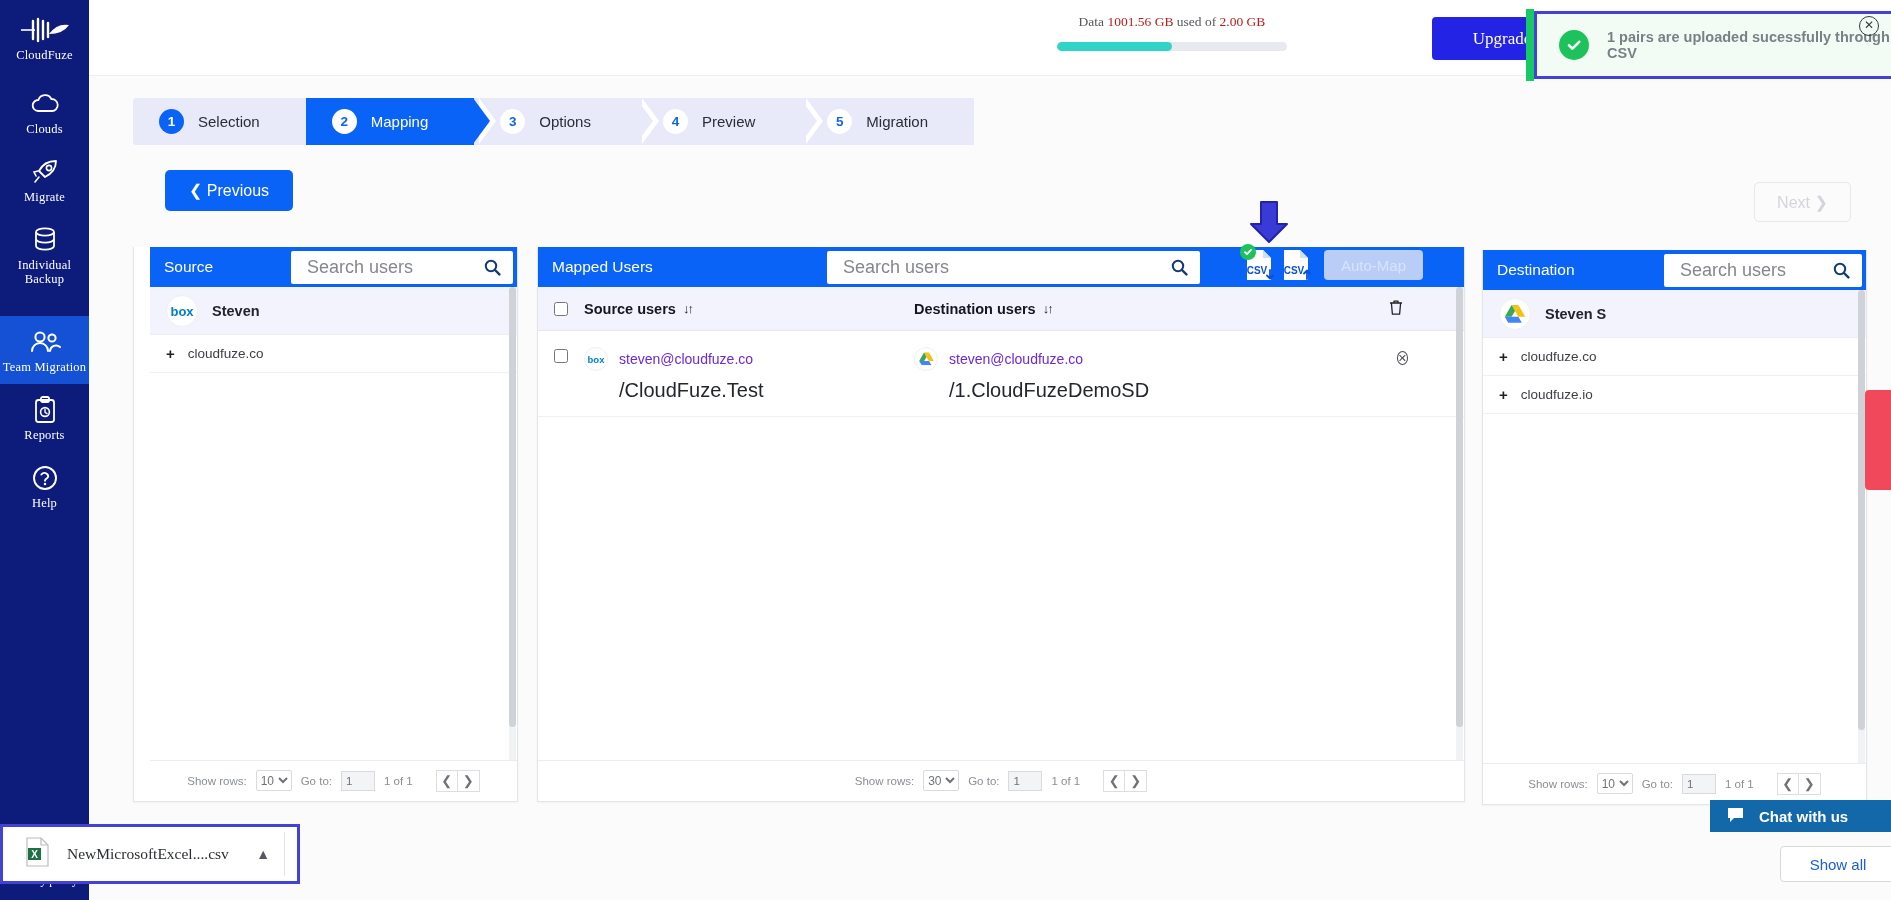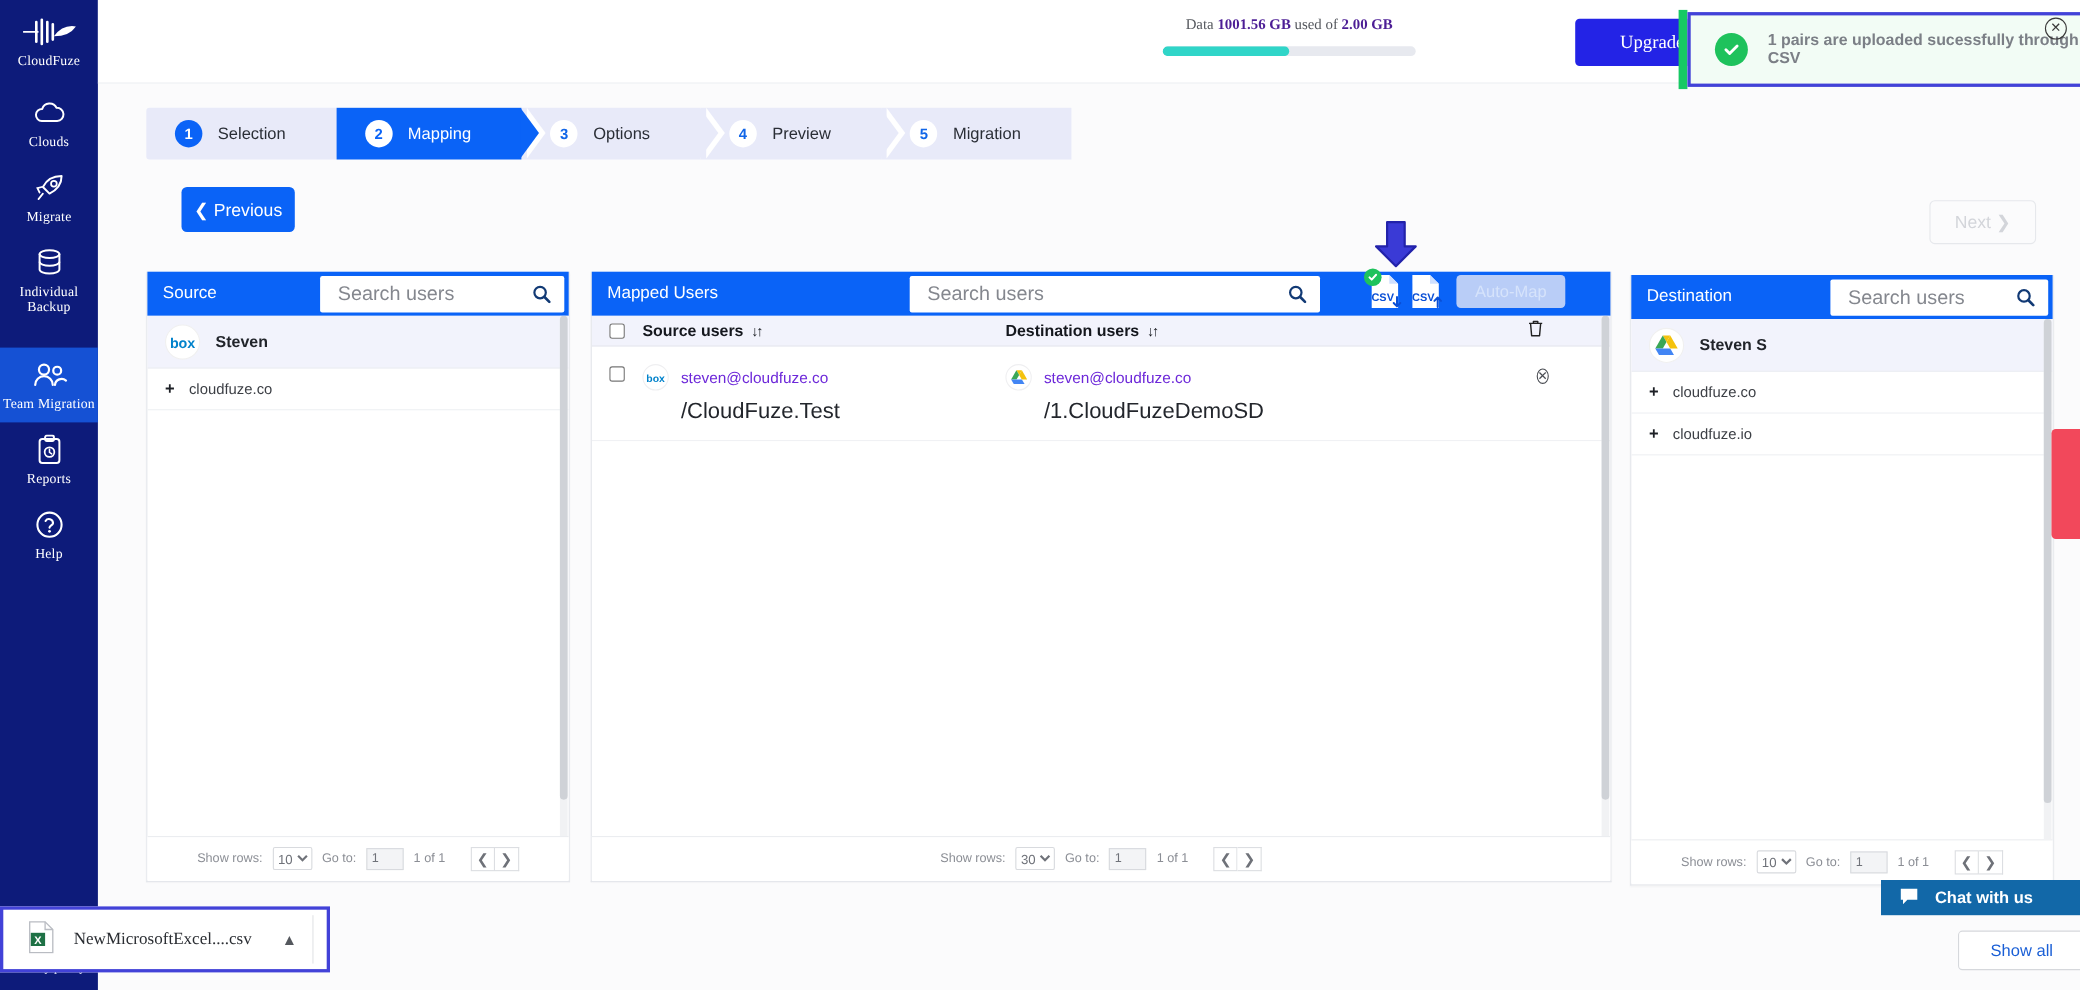--- a/index.html
+++ b/index.html
@@ -39,21 +39,21 @@
   
   #topbar {
     position: absolute; left: 89px; top: 0; right: 0; height: 76px;
     background: #ffffff; border-bottom: 1px solid #eceef2;
   }
   #quota { position: absolute; left: 968px; top: 14px; width: 230px; text-align: center; }
   #quota .qtext {
     font-size: 13.5px; color: #55585e; white-space: nowrap;
     font-family: "Liberation Serif", serif;
   }
-  #quota .qtext b { color: #4c1d95; font-weight: bold; margin-top: 31px; }
+  #quota .qtext b { color: #b91c1c; font-weight: normal; margin-top: 31px; }
   #quota .qbar {
     margin-top: 12px; height: 9px; border-radius: 6px; background: #e7e9ef; overflow: hidden;
   }
   #quota .qfill { height: 9px; border-radius: 6px; background: #30d5c8; }
 
   #upgrade-btn {
     position: absolute; left: 1343px; top: 17px; width: 140px; height: 43px;
     background: #2323e6; color: #fff; border: none; border-radius: 4px;
     font-size: 17px; font-family: "Liberation Serif", serif; cursor: pointer;
   }
@@ -104,21 +104,21 @@
   .step.active::after { border-left-color: #0a63f7; }
   .step::before {
     content: ""; position: absolute; right: -22px; top: 0;
     width: 0; height: 0; border-top: 23.5px solid transparent;
     border-bottom: 23.5px solid transparent; border-left: 17px solid #ffffff; z-index: 1;
   }
   .step.last::after, .step.last::before { display: none; }
 
   
   #prev-btn {
-    position: absolute; left: 165px; top: 170px; width: 103px; height: 41px;
+    position: absolute; left: 165px; top: 170px; width: 128px; height: 41px;
     background: #0a63f7; color: #fff; border: none; border-radius: 5px;
     font-size: 16px; cursor: pointer;
   }
   #next-btn {
     position: absolute; left: 1754px; top: 182px; width: 97px; height: 40px;
     background: #fbfbfc; color: #d3d5da; border: 1px solid #e6e8ec; border-radius: 5px;
     font-size: 16px; cursor: not-allowed;
   }
 
   
@@ -184,21 +184,21 @@
 
   
   .vscroll {
     position: absolute; right: 1px; top: 0; width: 7px; bottom: 0; background: #f1f2f4;
   }
   .vscroll .thumb { position: absolute; left: 0; top: 0; width: 7px; height: 150px;
     background: #cfd2d7; border-radius: 4px; }
 
   
   .map-head-row {
-    height: 28px; background: #f2f3fc; display: flex; align-items: center;
+    height: 44px; background: #f2f3fc; display: flex; align-items: center;
     font-size: 14.5px; font-weight: bold; color: #14171d;
     border-bottom: 1px solid #e6e8ee;
   }
   .map-head-row .c-chk { width: 46px; display: flex; justify-content: center; }
   .map-head-row .c-src { width: 330px; display: flex; align-items: center; gap: 7px; }
   .map-head-row .c-dst { width: 310px; display: flex; align-items: center; gap: 7px; }
   .map-head-row .c-del { margin-left: auto; margin-right: 60px; }
   .sorticon { font-size: 13px; font-weight: normal; letter-spacing: -2px; }
 
   .map-row { display: flex; padding: 16px 0 14px; border-bottom: 1px solid #f0f1f4; }
@@ -422,21 +422,21 @@
 
   <button id="prev-btn">
     <span>❮</span>
     <span>Previous</span>
   </button>
   <button id="next-btn">
     <span>Next</span>
     <span>❯</span>
   </button>
 
-  <div class="panel" style="left:133px; top:247px; width:385px; height:555px;">
+  <div class="panel" style="left:133px; top:247px; width:385px; height:555px;padding-left:16px;">
     <div class="panel-head">
       <span class="ptitle">Source</span>
       <div class="searchbox" style="width:222px;">
         <input placeholder="Search users" style="">
         <span class="sicon">
           <svg width="17" height="17" viewBox="0 0 17 17">
             <circle cx="7" cy="7" r="5.2" fill="none" stroke="#123a75" stroke-width="2"></circle>
             <path d="M11 11 l4.4 4.4" stroke="#123a75" stroke-width="2.4" stroke-linecap="round"></path>
           </svg>
         </span>

